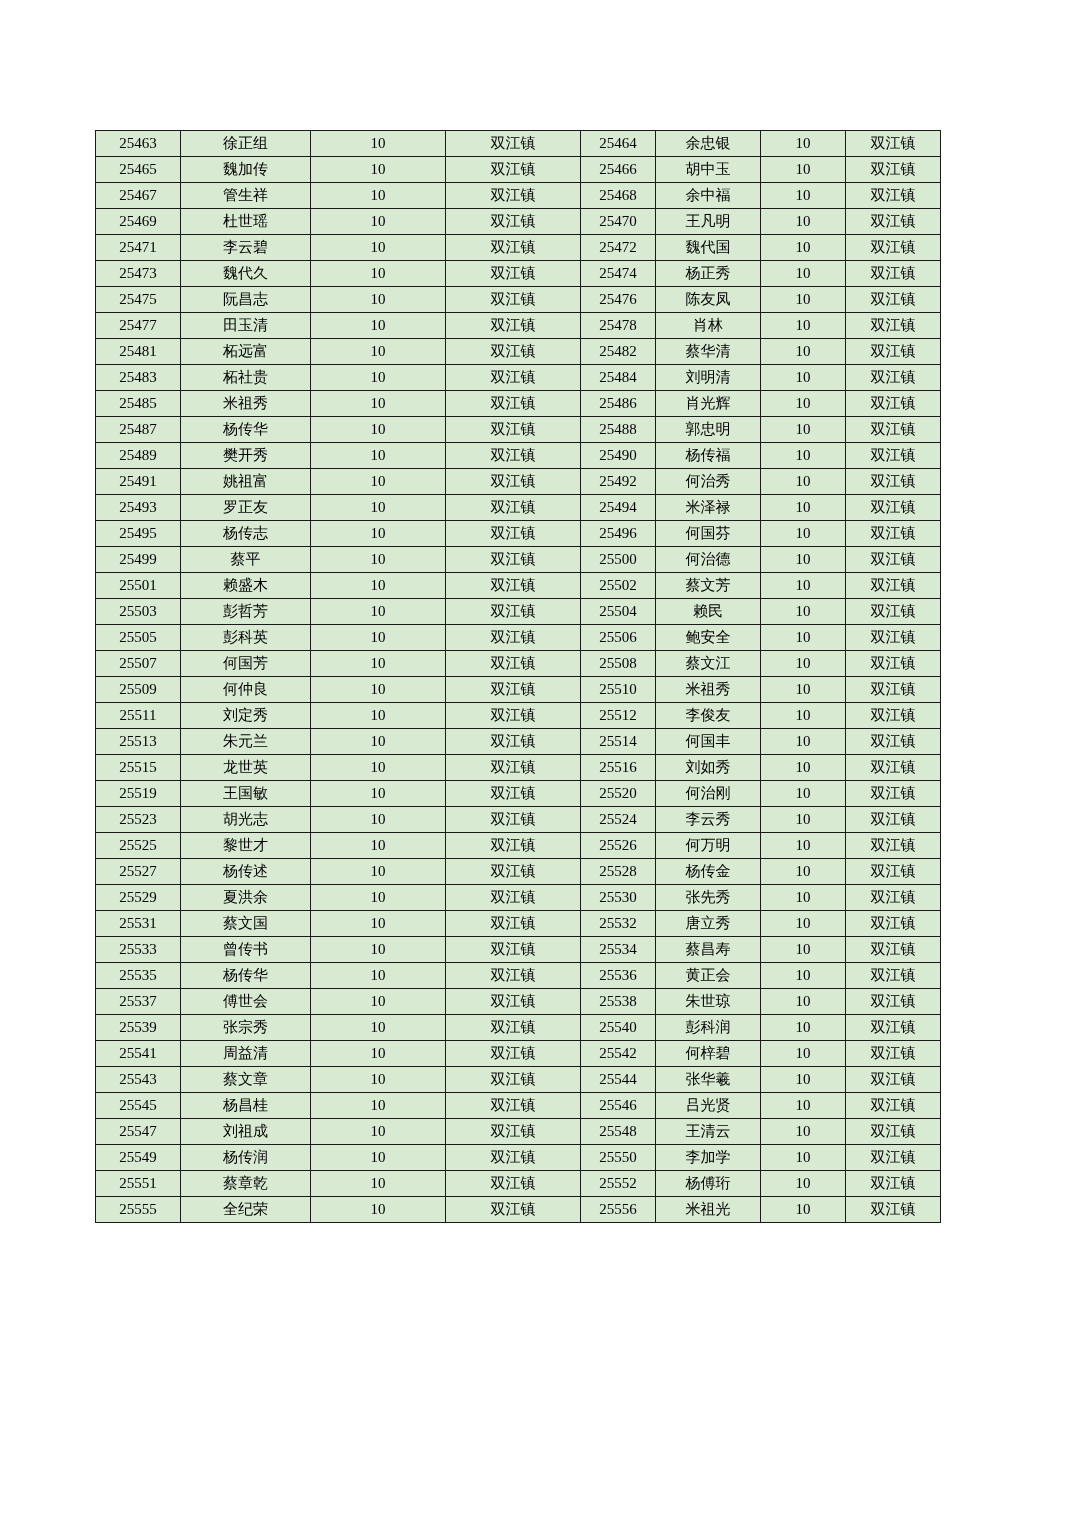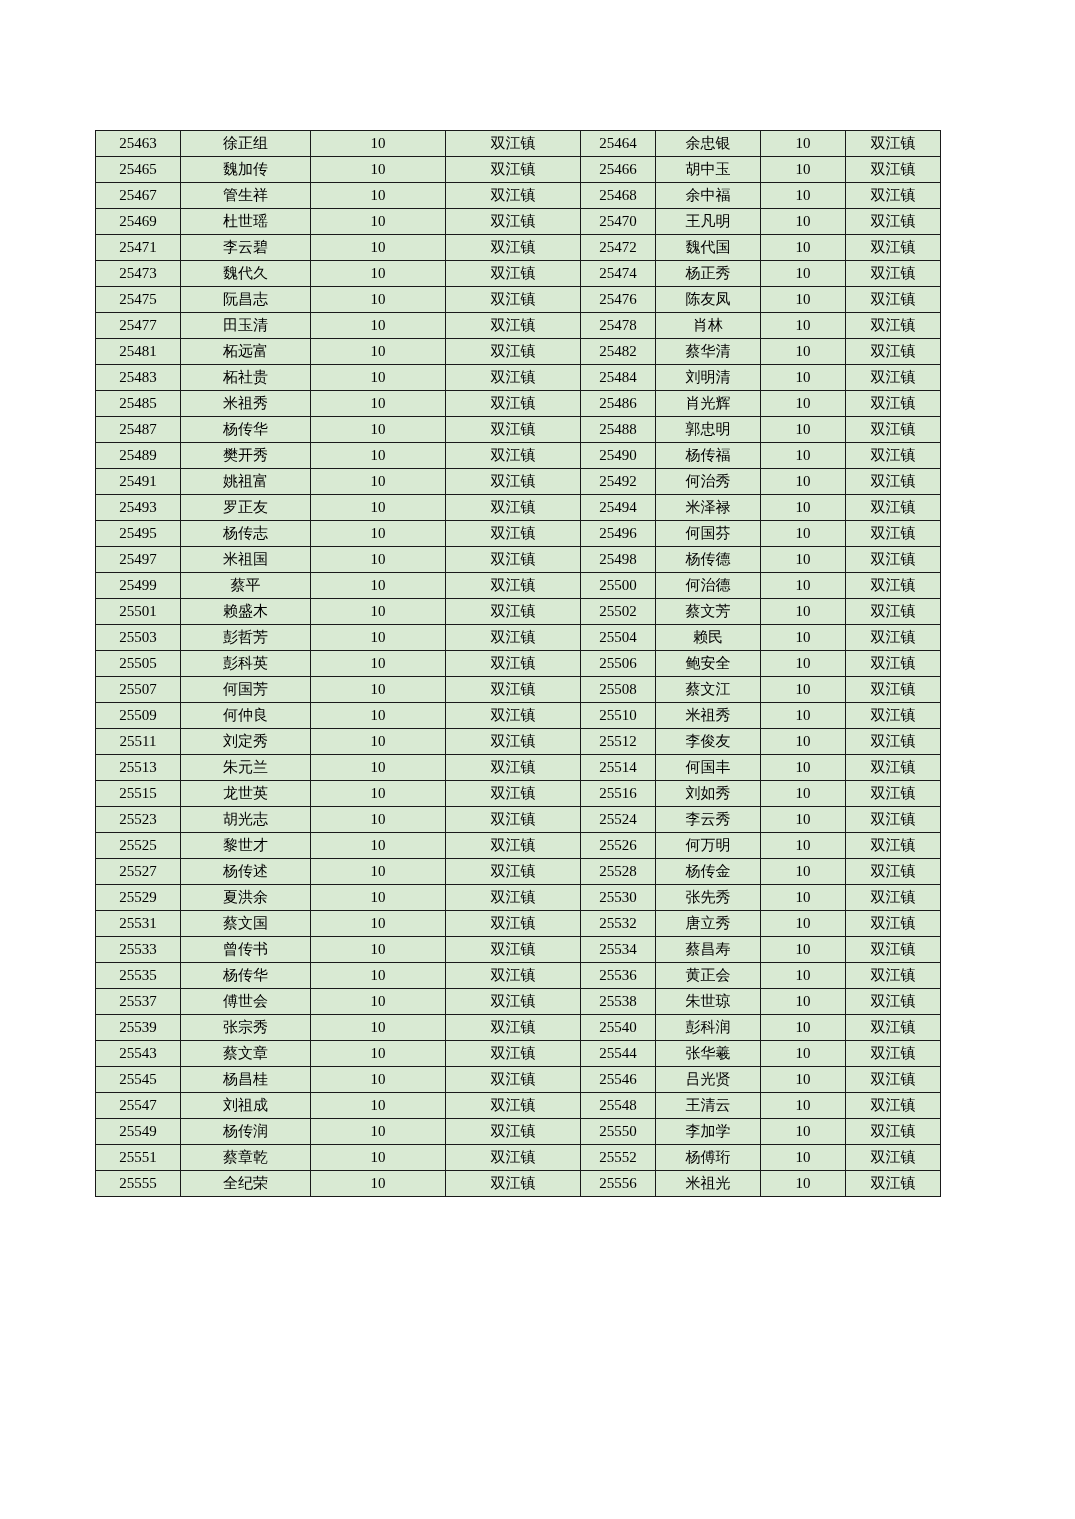--- a/index.html
+++ b/index.html
@@ -208,30 +208,20 @@
           <td>25495</td>
           <td>杨传志</td>
           <td>10</td>
           <td>双江镇</td>
           <td>25496</td>
           <td>何国芬</td>
           <td>10</td>
           <td>双江镇</td>
         </tr>
         <tr>
-          <td>25497</td>
-          <td>米祖国</td>
-          <td>10</td>
-          <td>双江镇</td>
-          <td>25498</td>
-          <td>杨传德</td>
-          <td>10</td>
-          <td>双江镇</td>
-        </tr>
-        <tr>
           <td>25499</td>
           <td>蔡平</td>
           <td>10</td>
           <td>双江镇</td>
           <td>25500</td>
           <td>何治德</td>
           <td>10</td>
           <td>双江镇</td>
         </tr>
         <tr>
@@ -308,20 +298,30 @@
           <td>25515</td>
           <td>龙世英</td>
           <td>10</td>
           <td>双江镇</td>
           <td>25516</td>
           <td>刘如秀</td>
           <td>10</td>
           <td>双江镇</td>
         </tr>
         <tr>
+          <td>25519</td>
+          <td>王国敏</td>
+          <td>10</td>
+          <td>双江镇</td>
+          <td>25520</td>
+          <td>何治刚</td>
+          <td>10</td>
+          <td>双江镇</td>
+        </tr>
+        <tr>
           <td>25523</td>
           <td>胡光志</td>
           <td>10</td>
           <td>双江镇</td>
           <td>25524</td>
           <td>李云秀</td>
           <td>10</td>
           <td>双江镇</td>
         </tr>
         <tr>
@@ -394,20 +394,30 @@
           <td>10</td>
           <td>双江镇</td>
         </tr>
         <tr>
           <td>25539</td>
           <td>张宗秀</td>
           <td>10</td>
           <td>双江镇</td>
           <td>25540</td>
           <td>彭科润</td>
+          <td>10</td>
+          <td>双江镇</td>
+        </tr>
+        <tr>
+          <td>25541</td>
+          <td>周益清</td>
+          <td>10</td>
+          <td>双江镇</td>
+          <td>25542</td>
+          <td>何梓碧</td>
           <td>10</td>
           <td>双江镇</td>
         </tr>
         <tr>
           <td>25543</td>
           <td>蔡文章</td>
           <td>10</td>
           <td>双江镇</td>
           <td>25544</td>
           <td>张华羲</td>

